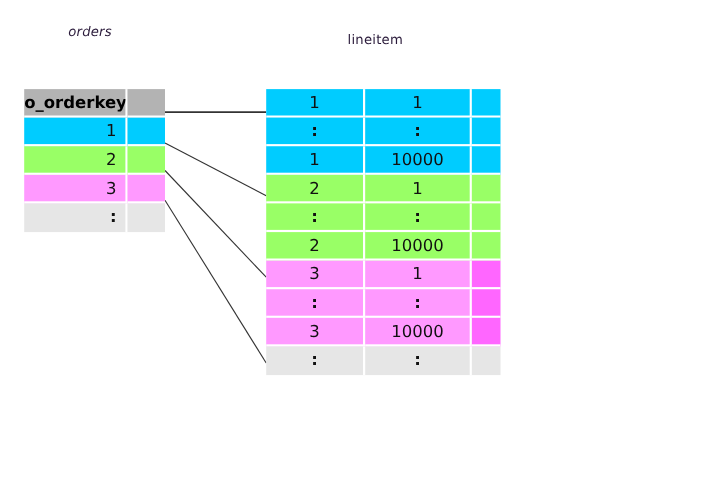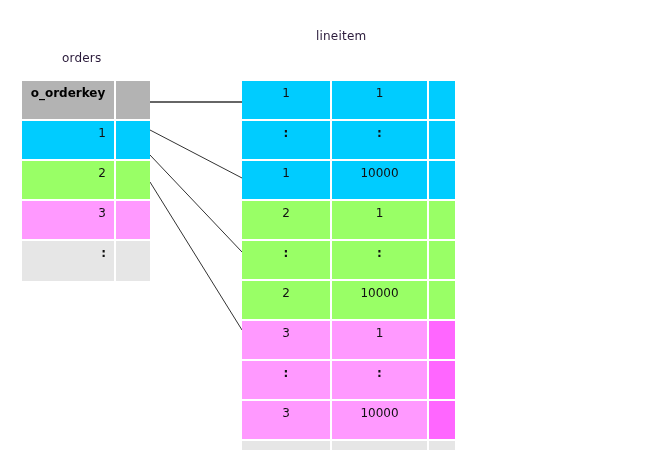--- a/index.html
+++ b/index.html
@@ -22,38 +22,38 @@
   }
 
   
   .tbl-title {
     position: absolute;
     font-size: 12px;
     color: #2a1a3a;
     white-space: nowrap;
     letter-spacing: 0.2px;
   }
-  #title-orders   { left: 62px;  top: 51px; }
+  #title-orders   { left: 62px;  top: 22px; font-style: italic; }
   #title-lineitem { left: 316px; top: 29px; }
 
   
   .tbl {
     position: absolute;
     border-collapse: separate;
     border-spacing: 0;
   }
   .tbl .row {
     display: flex;
     width: 100%;
   }
   .tbl .cell {
     box-sizing: border-box;
-    height: 40px;
+    height: 26px;
     line-height: 24px;
-    font-size: 12px;
+    font-size: 15px;
     color: #111111;
     border-right: 2px solid #ffffff;
     border-bottom: 2px solid #ffffff;
     overflow: hidden;
     white-space: nowrap;
   }
   .tbl .row:last-child .cell { border-bottom: none; }
   .tbl .cell:last-child { border-right: none; }
 
   .tbl .hdr {

